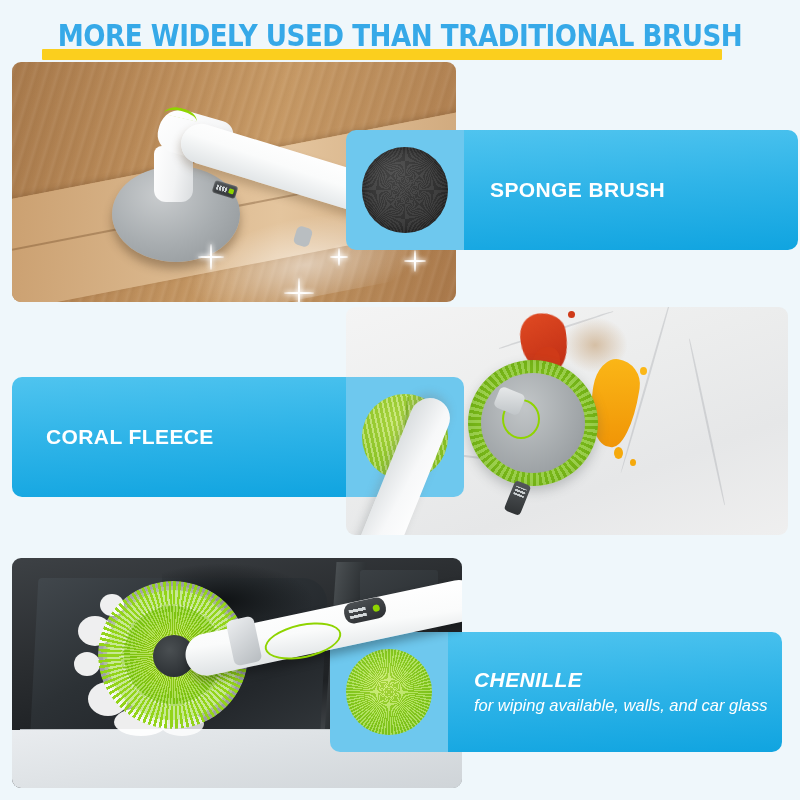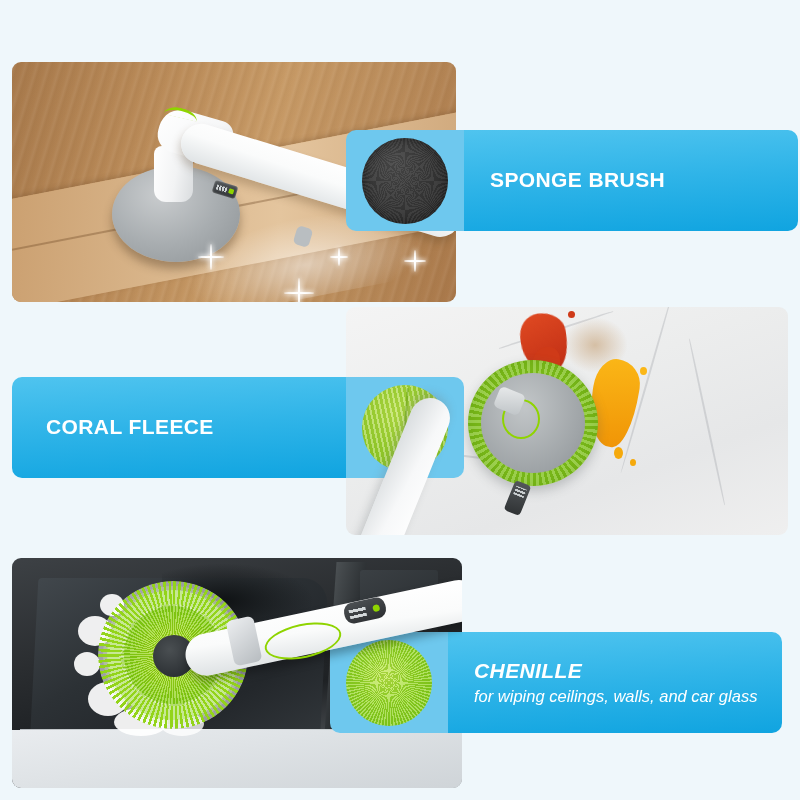--- a/index.html
+++ b/index.html
@@ -288,21 +288,21 @@
   .p3-screen i {
     position:absolute; left:5px; top:5px; width:17px; height:11px;
     background:repeating-linear-gradient(0deg,#d3d8da 0 3px, transparent 3px 6px);
   }
   .p3-screen b {
     position:absolute; right:6px; top:7px; width:7px; height:7px;
     background:#8fd400; border-radius:50%;
   }
 
   
-  .card { position:absolute; display:flex; height:101px; }
+  .card { position:absolute; display:flex; height:120px; }
   .card-pad {
     width:118px; flex:0 0 118px;
     background:#6ec8ee;
     display:flex; align-items:center; justify-content:center;
   }
   .card-body {
     flex:1 1 auto;
     background:linear-gradient(177deg,#4fc4ef 0%,#2fb4e8 48%, #10a4e0 100%);
     display:flex; flex-direction:column; justify-content:center;
     padding:0 0 0 26px;
@@ -361,20 +361,24 @@
   #card2 { left:12px;  top:377px; width:452px; border-radius:10px; overflow:hidden;
            flex-direction:row-reverse; }
   #card2 .card-body { padding:0 0 0 34px; }
   #card3 { left:330px; top:632px; width:452px; border-radius:10px; overflow:hidden;font-style:italic; }
 </style>
 </head>
 <body>
 
 <div id="stage">
 
+  <div class="title-wrap">
+    <div class="title-hl"></div>
+    <div class="title-text">MORE WIDELY USED THAN TRADITIONAL BRUSH</div>
+  </div>
 
   <div class="photo" id="photo1">
     <div class="wood"></div>
     <div class="wood-strip"></div>
     <div class="wood-seam" style="bottom:96px;"></div>
     <div class="sheen"></div>
 
     <div class="dev1-disc-rim"></div>
     <div class="dev1-disc"></div>
     <div class="dev1-hub"></div>
@@ -468,17 +472,17 @@
         <b></b>
       </div>
   </div>
 
   <div class="card" id="card3">
     <div class="card-pad">
       <div class="pad-disc pad-chenille"></div>
     </div>
     <div class="card-body">
       <div class="card-title">CHENILLE</div>
-      <div class="card-desc">for wiping ceilings, walls, and car glass</div>
+      <div class="card-desc">for wiping available, walls, and car glass</div>
     </div>
   </div>
 
 </div>
 
 </body></html>

